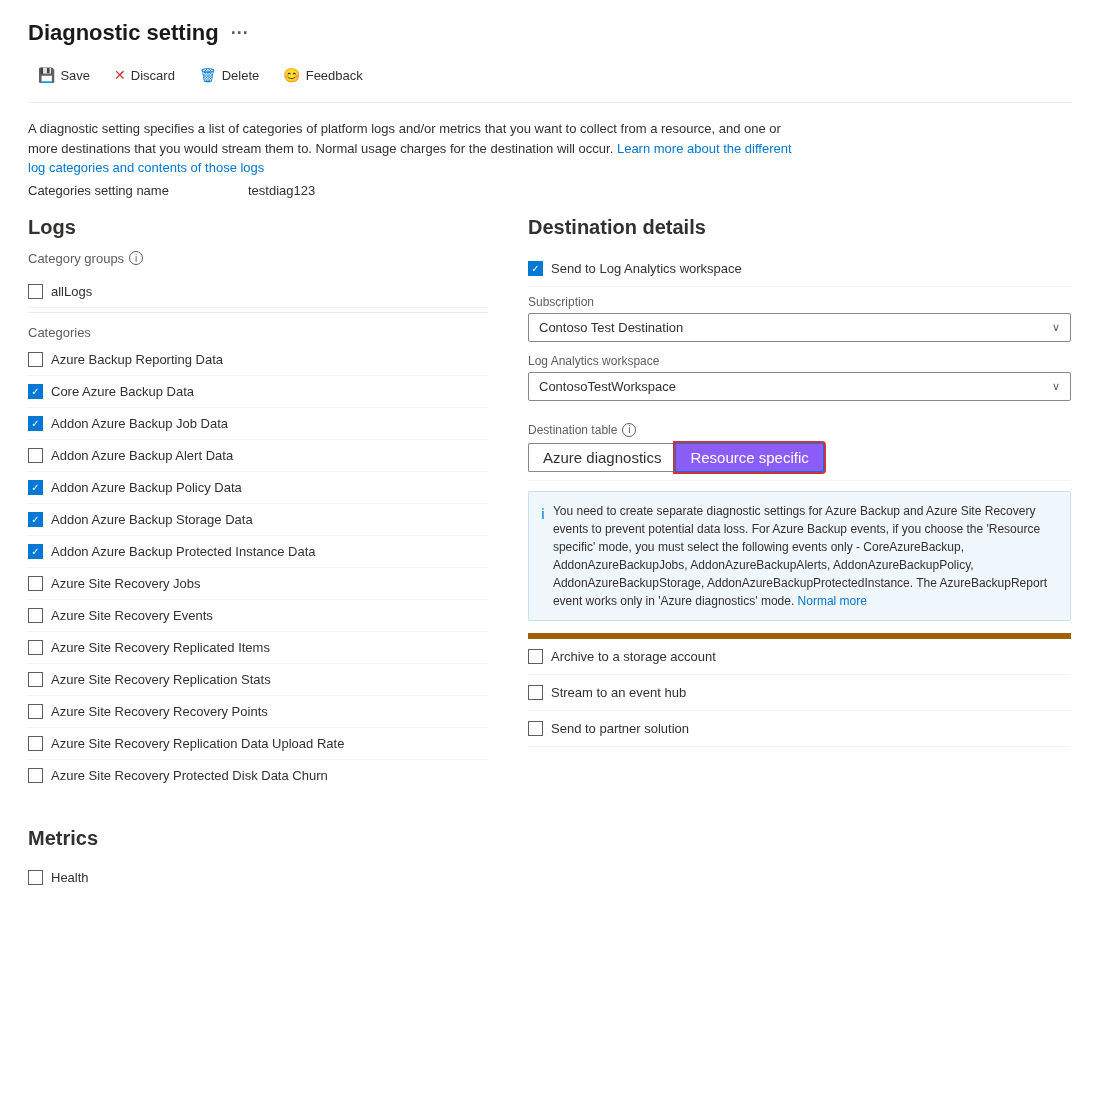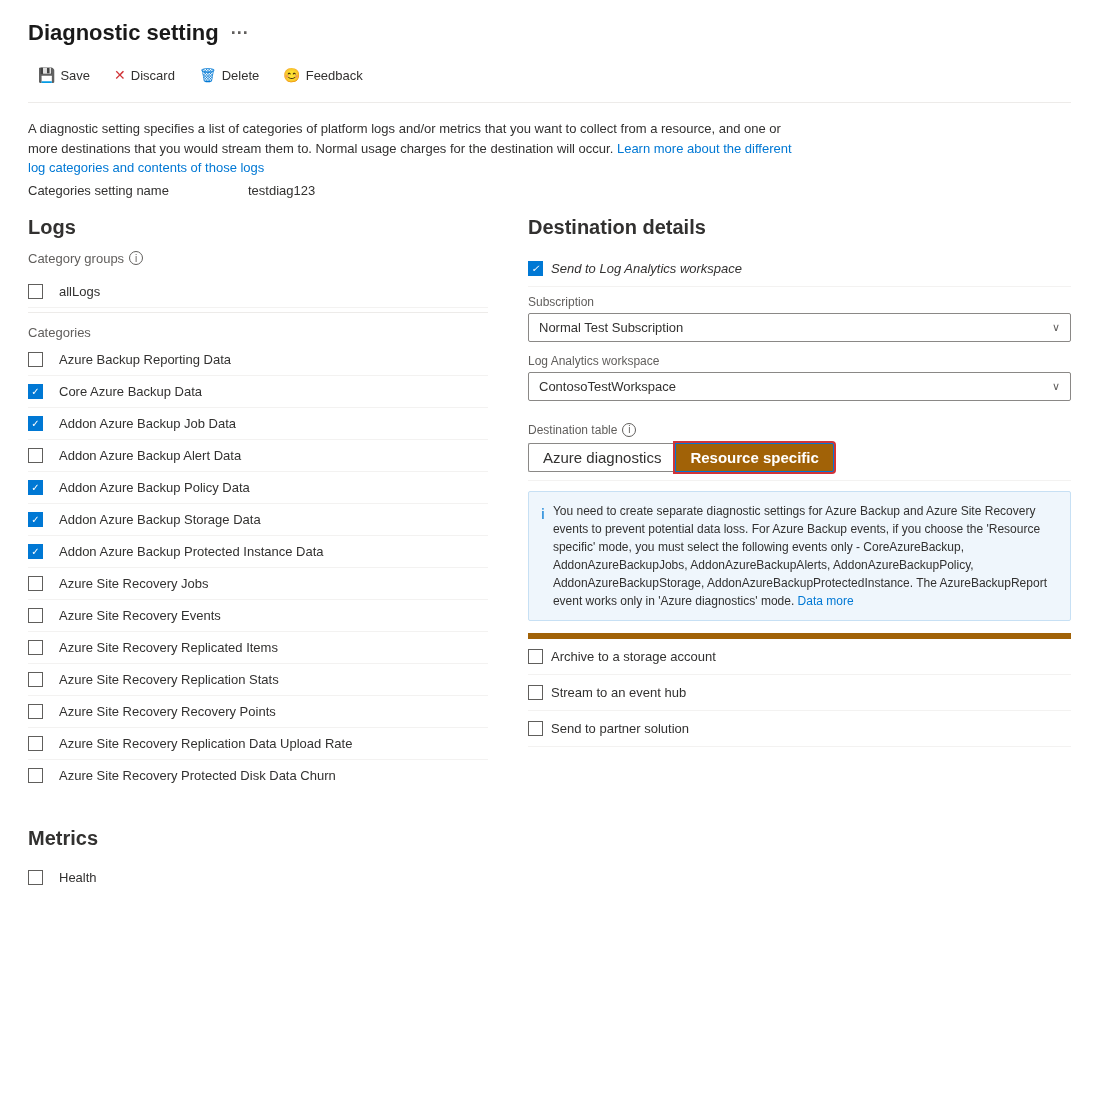--- a/index.html
+++ b/index.html
@@ -99,21 +99,21 @@
       height: 14px;
       border-radius: 50%;
       border: 1px solid #605e5c;
       font-size: 10px;
       color: #605e5c;
       cursor: pointer;
     }
     .checkbox-item {
       display: flex;
       align-items: center;
-      gap: 16px;
+      gap: 8px;
       padding: 8px 0;
       border-bottom: 1px solid #f3f2f1;
       font-size: 13px;
       color: #323130;
     }
     .checkbox-item:last-child { border-bottom: none; }
     .cb {
       width: 15px;
       height: 15px;
       border: 1px solid #605e5c;
@@ -134,21 +134,20 @@
       font-size: 10px;
     }
     .dest-checkbox-row {
       display: flex;
       align-items: center;
       gap: 8px;
       padding: 10px 0;
       border-bottom: 1px solid #f3f2f1;
       font-size: 13px;
       font-weight: 500;
-      font-style: italic;
     }
     .dest-checkbox-row .cb.checked {
       background: #0078d4;
       border-color: #0078d4;
     }
     .dest-sub {
       padding: 8px 0 12px 0;
       border-bottom: 6px solid #a16207;
     }
     .form-field {
@@ -194,24 +193,24 @@
       padding: 5px 14px;
       border: 1px solid #8a8886;
       background: #fff;
       font-size: 15px;
       cursor: pointer;
       color: #323130;
     }
     .toggle-btn.left { border-right: none; border-radius: 2px 0 0 2px; }
     .toggle-btn.right {
       border-radius: 0 2px 2px 0;
-      background: #a16207;
+      background: #8b5cf6;
       color: #fff;
       border-color: #0078d4;
-      font-weight: 700;
+      font-weight: 400;
       box-shadow: 0 0 0 2px #d13438;
     }
     .info-box {
       background: #eff6fc;
       border: 1px solid #c7e0f4;
       border-radius: 2px;
       padding: 10px 12px;
       font-size: 12px;
       color: #323130;
       line-height: 1.5;
@@ -374,21 +373,21 @@
 
     <div class="dest-checkbox-row">
       <span class="cb checked"></span>
       <span>Send to Log Analytics workspace</span>
     </div>
 
     <div class="dest-sub">
       <div class="form-field">
         <label>Subscription</label>
         <div class="select-box">
-          <span>Normal Test Subscription</span>
+          <span>Contoso Test Destination</span>
           <span class="chevron">∨</span>
         </div>
       </div>
       <div class="form-field">
         <label>Log Analytics workspace</label>
         <div class="select-box">
           <span>ContosoTestWorkspace</span>
           <span class="chevron">∨</span>
         </div>
       </div>
@@ -406,21 +405,21 @@
             <span>Resource specific</span>
           </button>
         </div>
       </div>
 
       <div class="info-box">
         <span class="info-icon">ℹ</span>
         <span>
           <span>You need to create separate diagnostic settings for Azure Backup and Azure Site Recovery events to prevent potential data loss. For Azure Backup events, if you choose the 'Resource specific' mode, you must select the following events only - CoreAzureBackup, AddonAzureBackupJobs, AddonAzureBackupAlerts, AddonAzureBackupPolicy, AddonAzureBackupStorage, AddonAzureBackupProtectedInstance. The AzureBackupReport event works only in 'Azure diagnostics' mode.</span>
           <a href="#">
-            <span>Data more</span>
+            <span>Normal more</span>
           </a>
         </span>
       </div>
     </div>
 
     <div class="dest-simple-row">
       <span class="cb"></span>
       <span>Archive to a storage account</span>
     </div>
 

